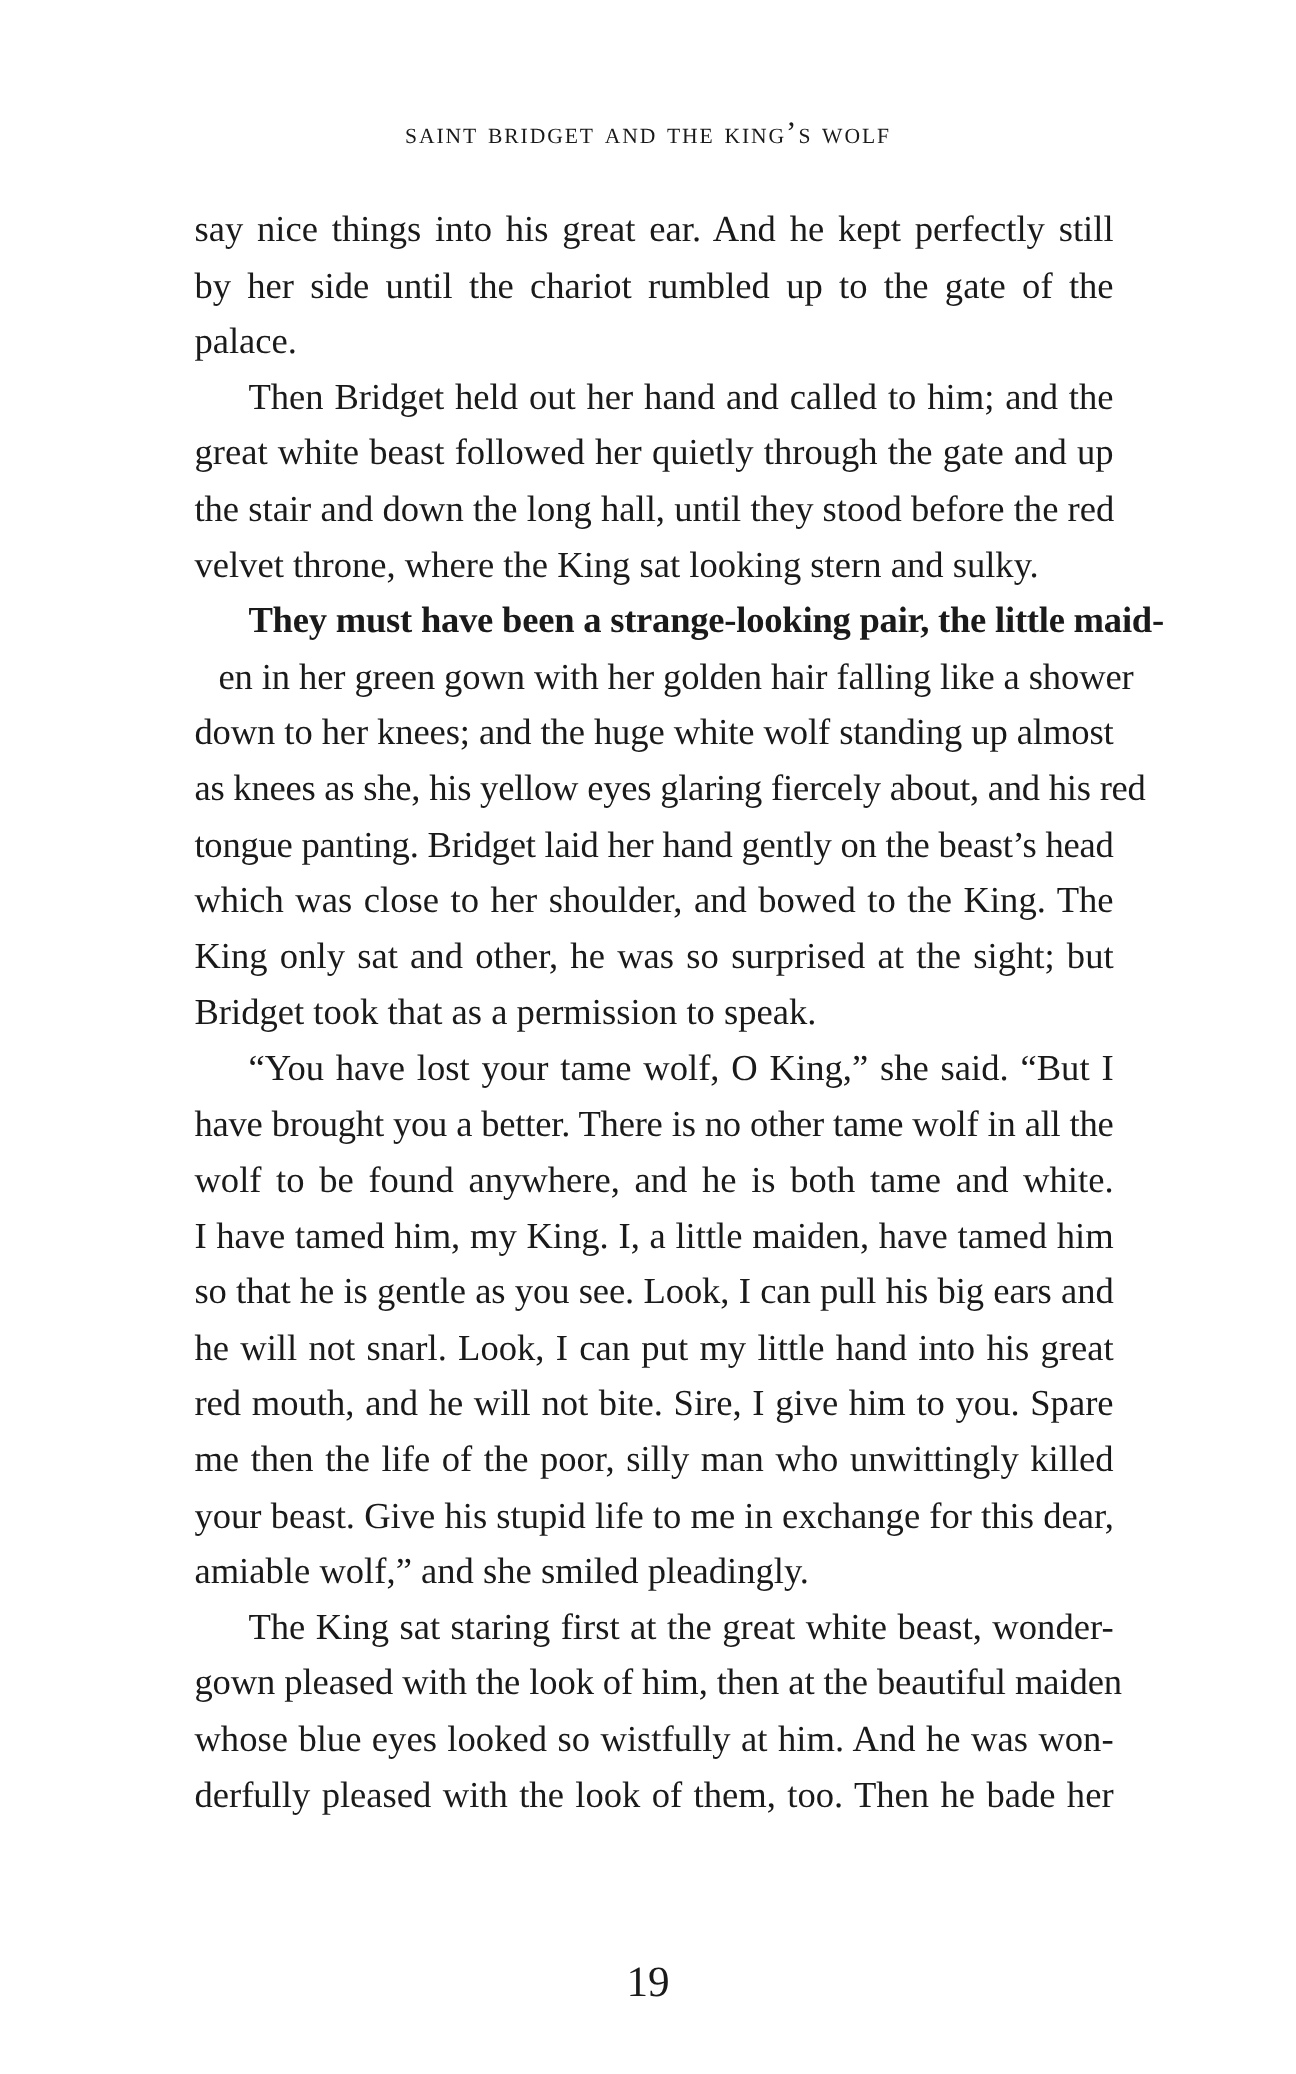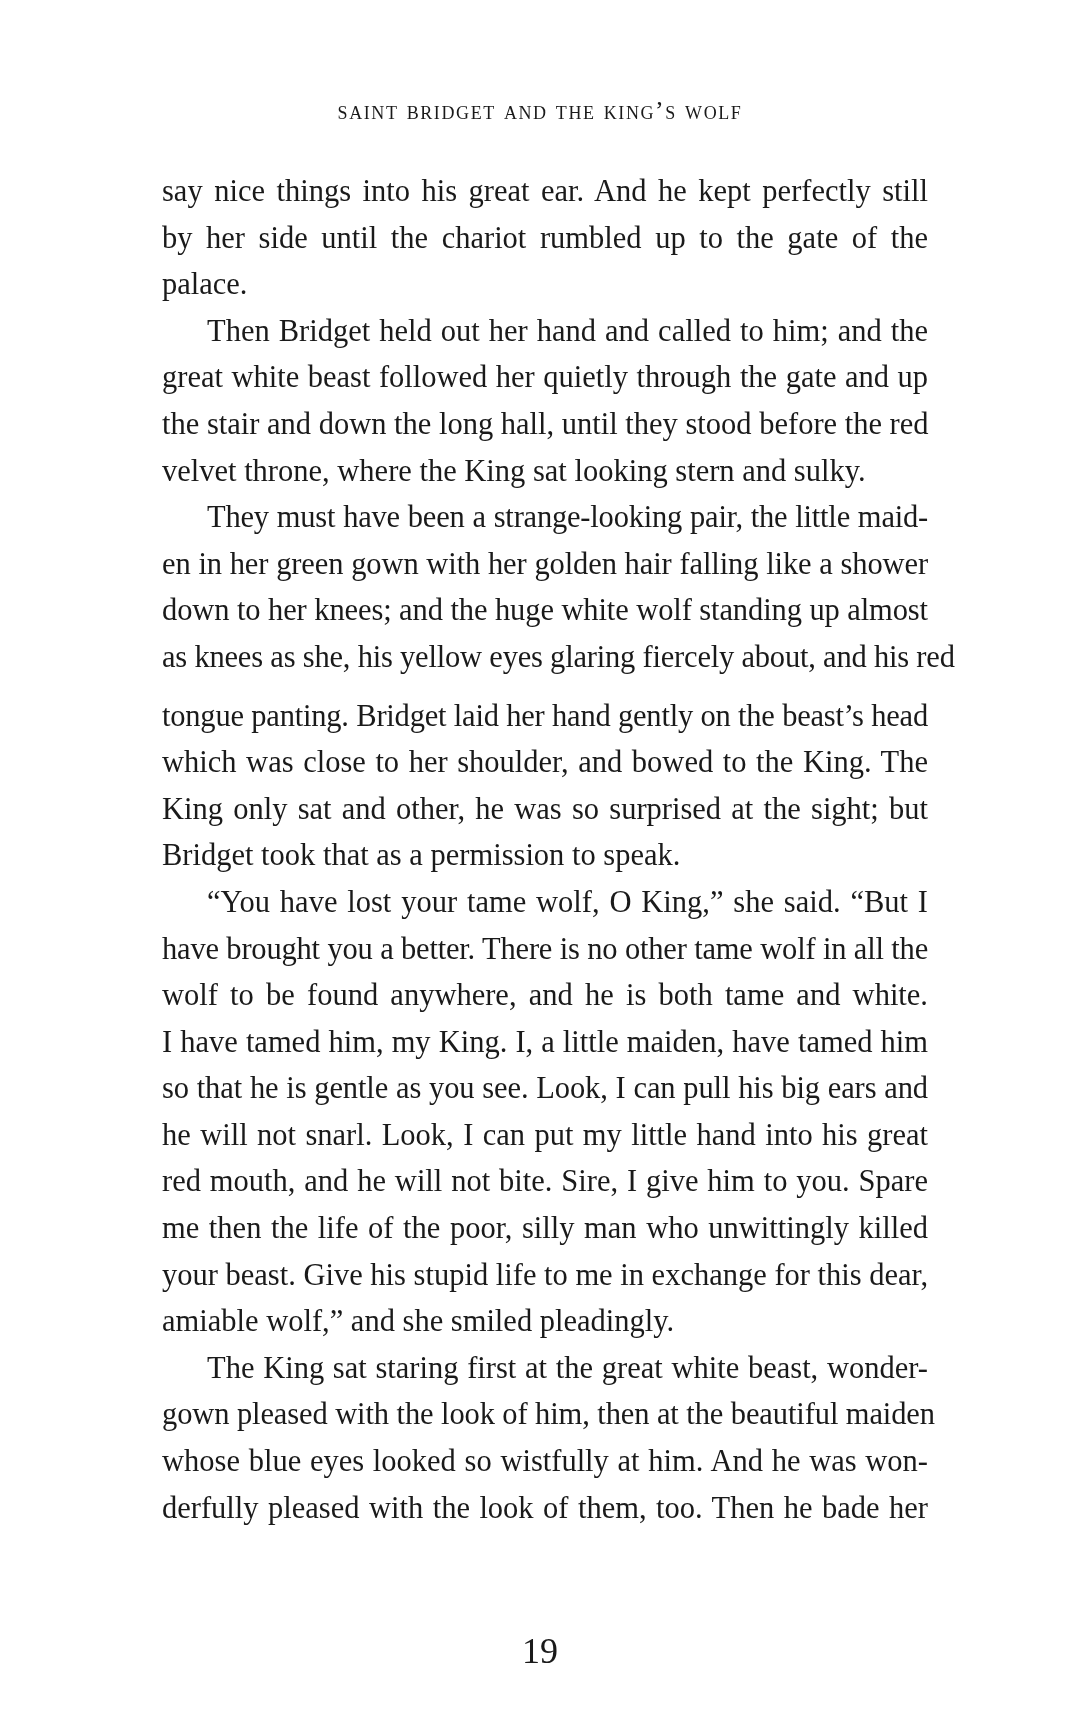--- a/index.html
+++ b/index.html
@@ -28,25 +28,25 @@
 <div class="page">
   <div class="running-head">Saint Bridget and the King’s Wolf</div>
   <div class="body-text" id="body-text">
       <span class="line">say nice things into his great ear. And he kept perfectly still</span>
       <span class="line">by her side until the chariot rumbled up to the gate of the</span>
       <span class="line last">palace.</span>
       <span class="line indent">Then Bridget held out her hand and called to him; and the</span>
       <span class="line">great white beast followed her quietly through the gate and up</span>
       <span class="line">the stair and down the long hall, until they stood before the red</span>
       <span class="line last">velvet throne, where the King sat looking stern and sulky.</span>
-      <span class="line indent" style="letter-spacing: -0.2px;">They must have been a strange-looking pair, the little maid-</span>
-      <span class="line" style="letter-spacing: -0.1px;">en in her green gown with her golden hair falling like a shower</span>
+      <span class="line indent" style="letter-spacing: -0.2px; font-weight: bold;">They must have been a strange-looking pair, the little maid-</span>
+      <span class="line" style="letter-spacing: -0.1px; margin-left: 20px;">en in her green gown with her golden hair falling like a shower</span>
       <span class="line" style="letter-spacing: -0.1px;">down to her knees; and the huge white wolf standing up almost</span>
       <span class="line" style="letter-spacing: -0.2px;">as knees as she, his yellow eyes glaring fiercely about, and his red</span>
-      <span class="line" style="letter-spacing: -0.2px; margin-top: 12px;">tongue panting. Bridget laid her hand gently on the beast’s head</span>
+      <span class="line" style="letter-spacing: -0.2px;">tongue panting. Bridget laid her hand gently on the beast’s head</span>
       <span class="line">which was close to her shoulder, and bowed to the King. The</span>
       <span class="line">King only sat and other, he was so surprised at the sight; but</span>
       <span class="line last">Bridget took that as a permission to speak.</span>
       <span class="line indent">“You have lost your tame wolf, O King,” she said. “But I</span>
       <span class="line" style="letter-spacing: -0.2px;">have brought you a better. There is no other tame wolf in all the</span>
       <span class="line">wolf to be found anywhere, and he is both tame and white.</span>
       <span class="line">I have tamed him, my King. I, a little maiden, have tamed him</span>
       <span class="line" style="letter-spacing: -0.1px;">so that he is gentle as you see. Look, I can pull his big ears and</span>
       <span class="line">he will not snarl. Look, I can put my little hand into his great</span>
       <span class="line">red mouth, and he will not bite. Sire, I give him to you. Spare</span>

